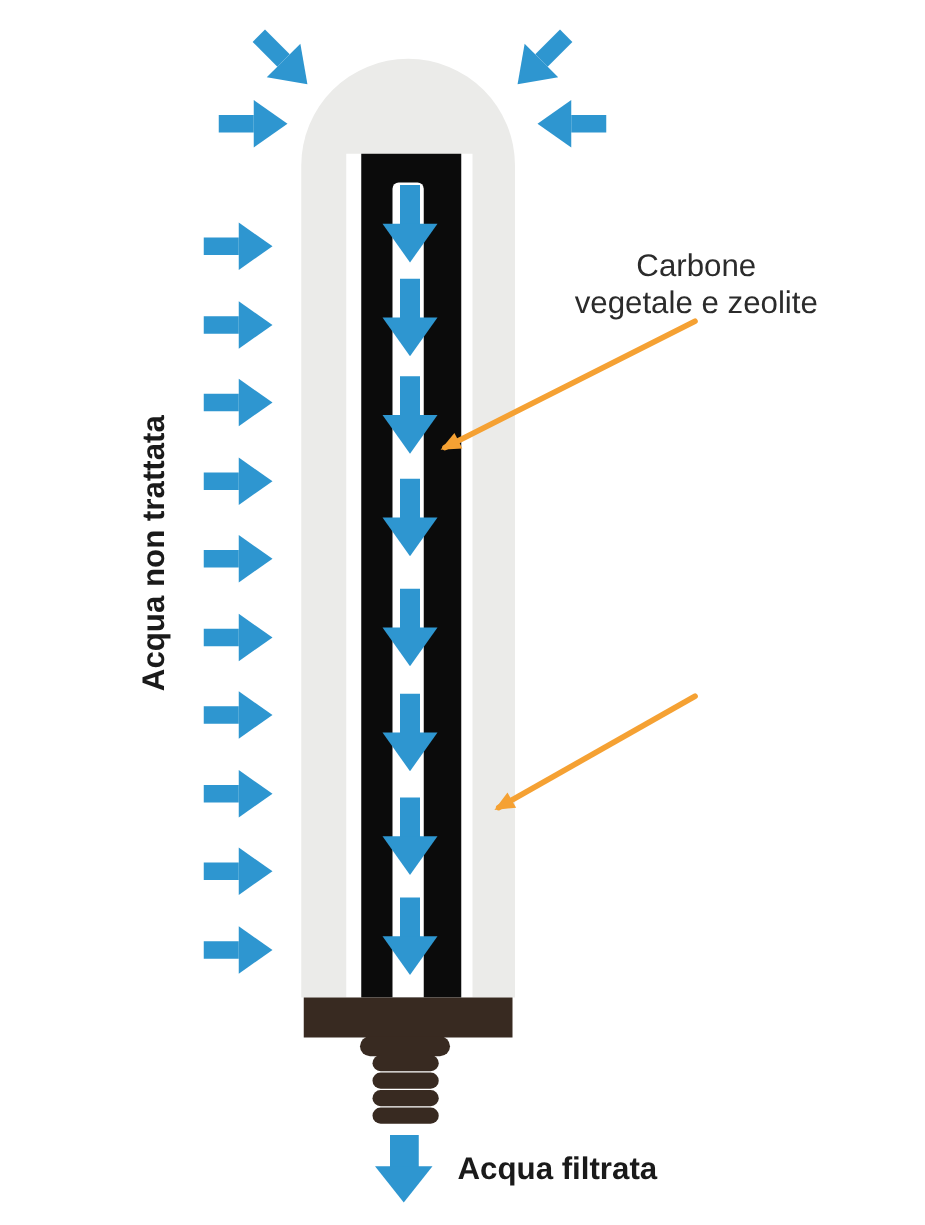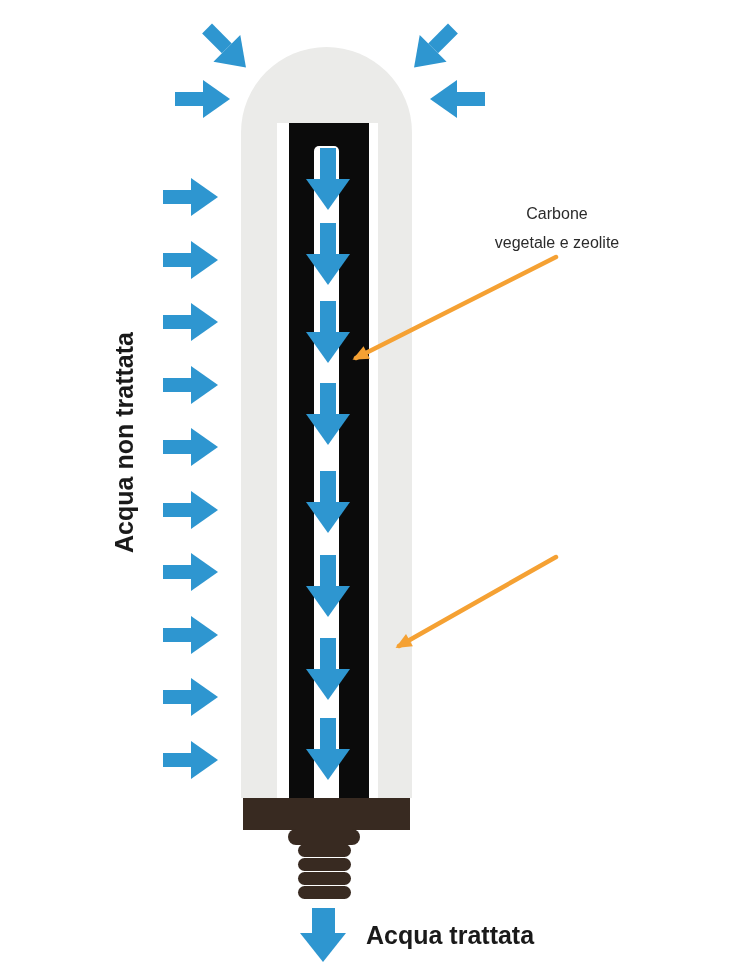--- a/index.html
+++ b/index.html
@@ -43,21 +43,21 @@
     border-top:31px solid var(--arrow-blue);}
   .arrow-down.big{width:47px;height:54px;}
   .arrow-down.big .shaft{left:12px;width:23px;height:26px;}
   .arrow-down.big .head{top:25px;border-left:23px solid transparent;
     border-right:23px solid transparent;border-top:29px solid var(--arrow-blue);}
   .mirror{transform:scaleX(-1);}
   .diag-l{transform:rotate(45deg);}
   .diag-r{transform:scaleX(-1) rotate(45deg);}
   
   .label{position:absolute;white-space:pre-line;text-align:center;
-         color:var(--label-text);font-size:16px;line-height:29px;}
+         color:var(--label-text);font-size:25px;line-height:29px;}
   .label-carbon{left:427px;top:199px;width:260px;}
   .label-ceramic{left:427px;top:500px;width:260px;}
   .bold-label{position:absolute;font-weight:bold;color:var(--bold-text);font-size:25px;}
   .label-filtered{left:366px;top:921px;}
   .label-untreated{left:-6px;top:428px;width:260px;text-align:center;transform:rotate(-90deg);}
   
   .pointer-svg{position:absolute;left:0;top:0;pointer-events:none;}
   .pointer-line{stroke:var(--pointer-orange);stroke-width:4.5px;fill:none;stroke-linecap:round;}
   .pointer-head{fill:var(--pointer-orange);}
 </style>
@@ -106,21 +106,21 @@
         <path class="pointer-head" d="M1,1 L17,8 L1,15 Z"></path>
       </marker>
     </defs>
     <line class="pointer-line" x1="556" y1="257" x2="356" y2="358" marker-end="url(#oarrow)"></line>
     <line class="pointer-line" x1="556" y1="557" x2="399" y2="646" marker-end="url(#oarrow)"></line>
   </svg>
 
   <div class="bold-label label-untreated">Acqua non trattata</div>
   <div class="label label-carbon">Carbone
 vegetale e zeolite</div>
-  <div class="bold-label label-filtered">Acqua trattata</div>
+  <div class="bold-label label-filtered">Acqua filtrata</div>
 
 <div class="arrow arrow-right" style="left: 163px; top: 178px;">
       <span class="shaft"></span>
       <span class="head"></span>
     </div>
     <div class="arrow arrow-right" style="left: 163px; top: 241px;">
       <span class="shaft"></span>
       <span class="head"></span>
     </div>
     <div class="arrow arrow-right" style="left: 163px; top: 303px;">

